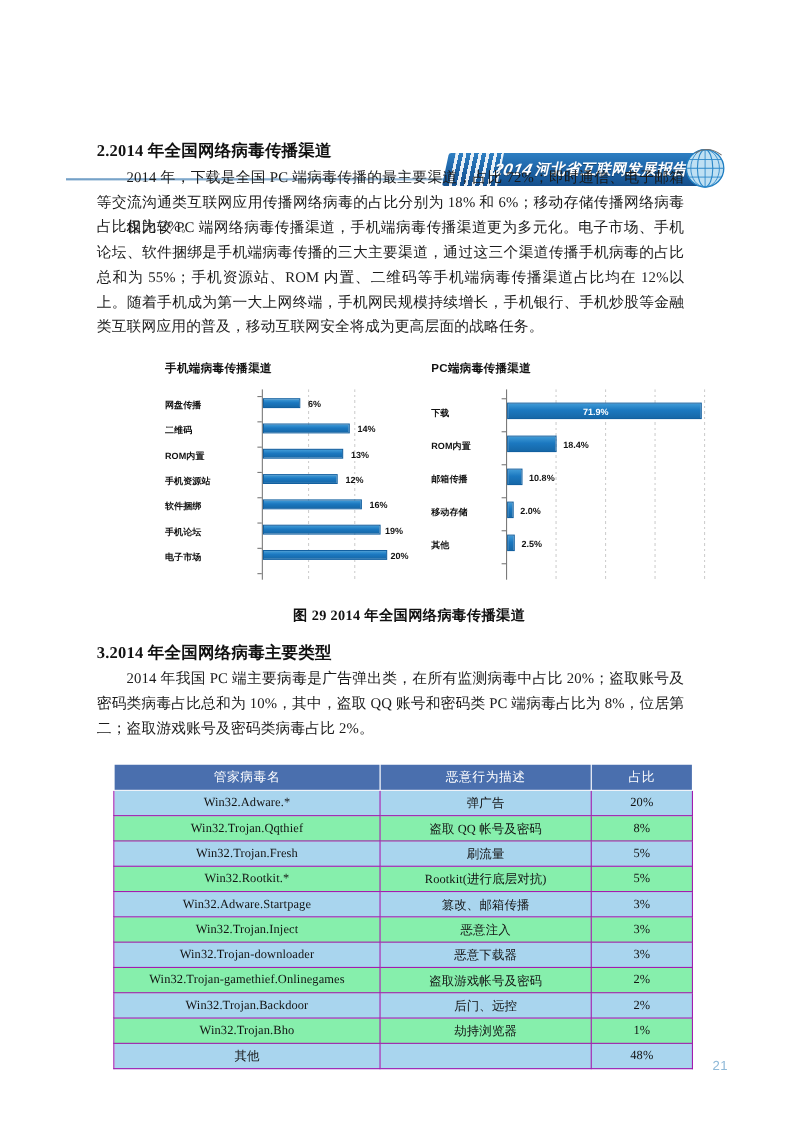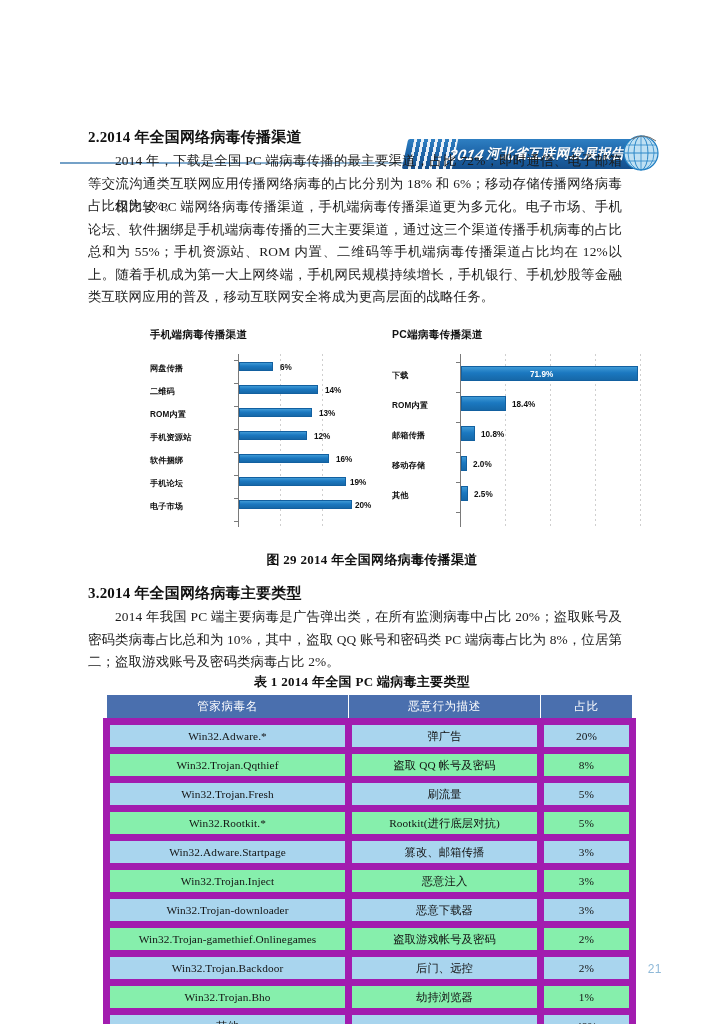--- a/index.html
+++ b/index.html
@@ -140,21 +140,21 @@
     font-weight:normal;
     font-size:11.6px;
     height:21px;
     text-align:center;
     border:1px solid #ffffff;
     letter-spacing:.5px;
   }
   table.vt td{
     height:20px;
     text-align:center;
-    border:7px solid #a21caf;
+    border:1px solid #a21caf;
     color:#131313;
     letter-spacing:.1px;
   }
   table.vt tr.odd td{background:#a9d5ee;}
   table.vt tr.even td{background:#86efac;}
   table.vt col.c1{width:242px;}
   table.vt col.c2{width:192px;}
   table.vt col.c3{width:92px;}
 
   .pageno{
@@ -282,21 +282,20 @@
       </div>
     </div>
   </div>
 
   <div class="fig-cap" style="left:0;top:551px;margin-left:10px;">图 29    2014 年全国网络病毒传播渠道</div>
 
   <div class="sec-title" style="left:88px;top:584px;">3.2014 年全国网络病毒主要类型</div>
 
   <div class="para indent" style="left:88px;top:606px;width:534px;">2014 年我国 PC 端主要病毒是广告弹出类，在所有监测病毒中占比 20%；盗取账号及密码类病毒占比总和为 10%，其中，盗取 QQ 账号和密码类 PC 端病毒占比为 8%，位居第二；盗取游戏账号及密码类病毒占比 2%。</div>
 
-  <div class="tbl-cap" style="left:0;top:673px;">表 1    2014 年全国 PC 端病毒主要类型</div>
 
   <table class="vt">
     <colgroup>
         <col class="c1">
         <col class="c2">
         <col class="c3">
       </colgroup>
     <thead>
       <tr>
         <th>管家病毒名</th>

